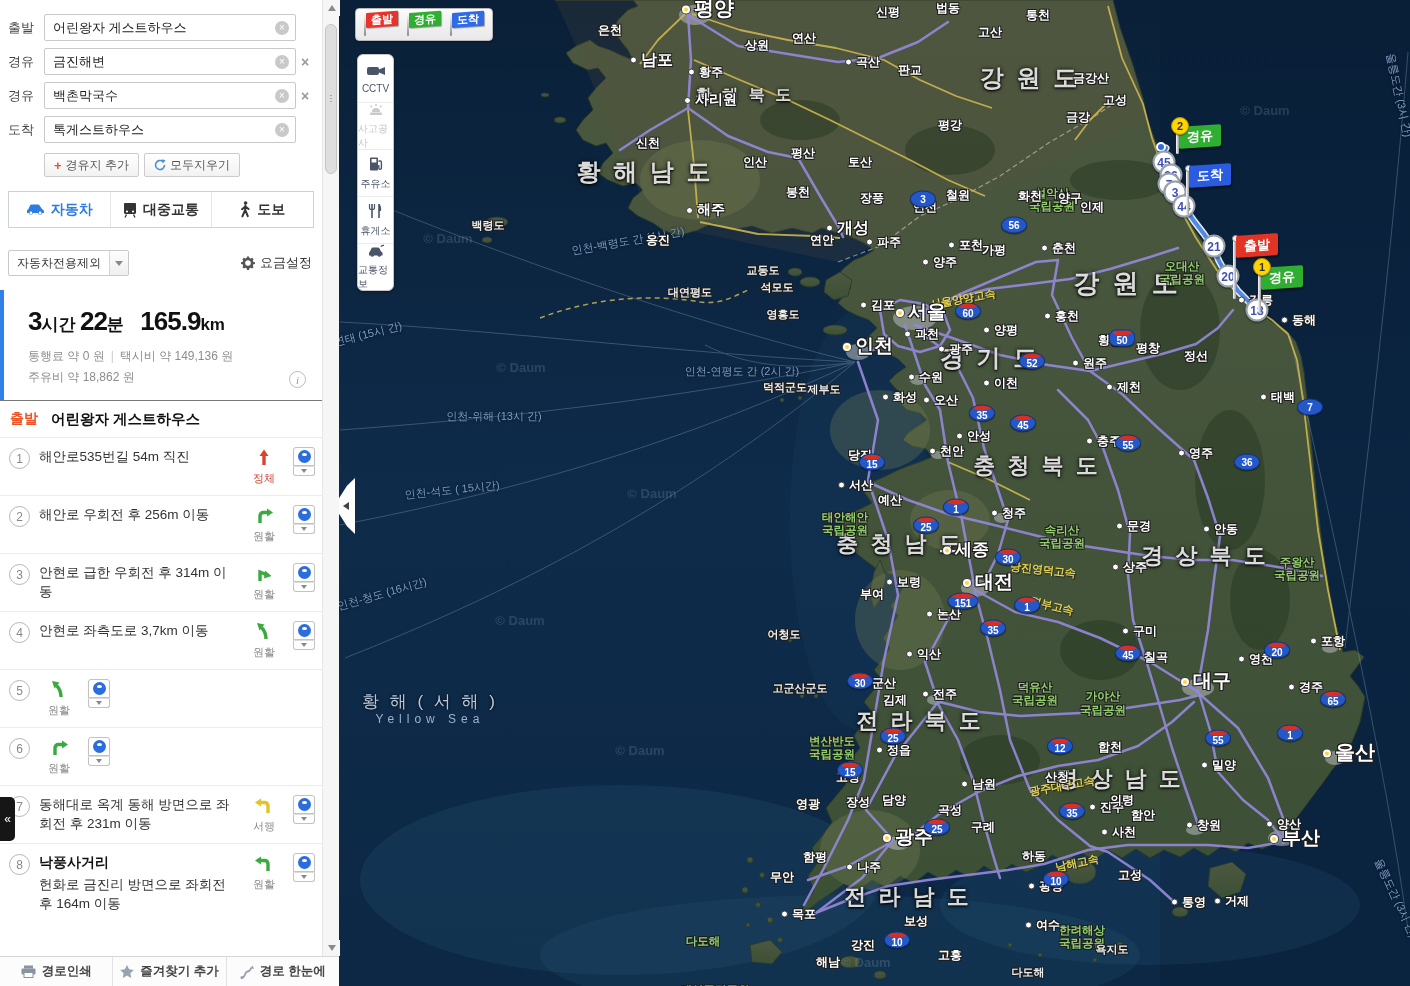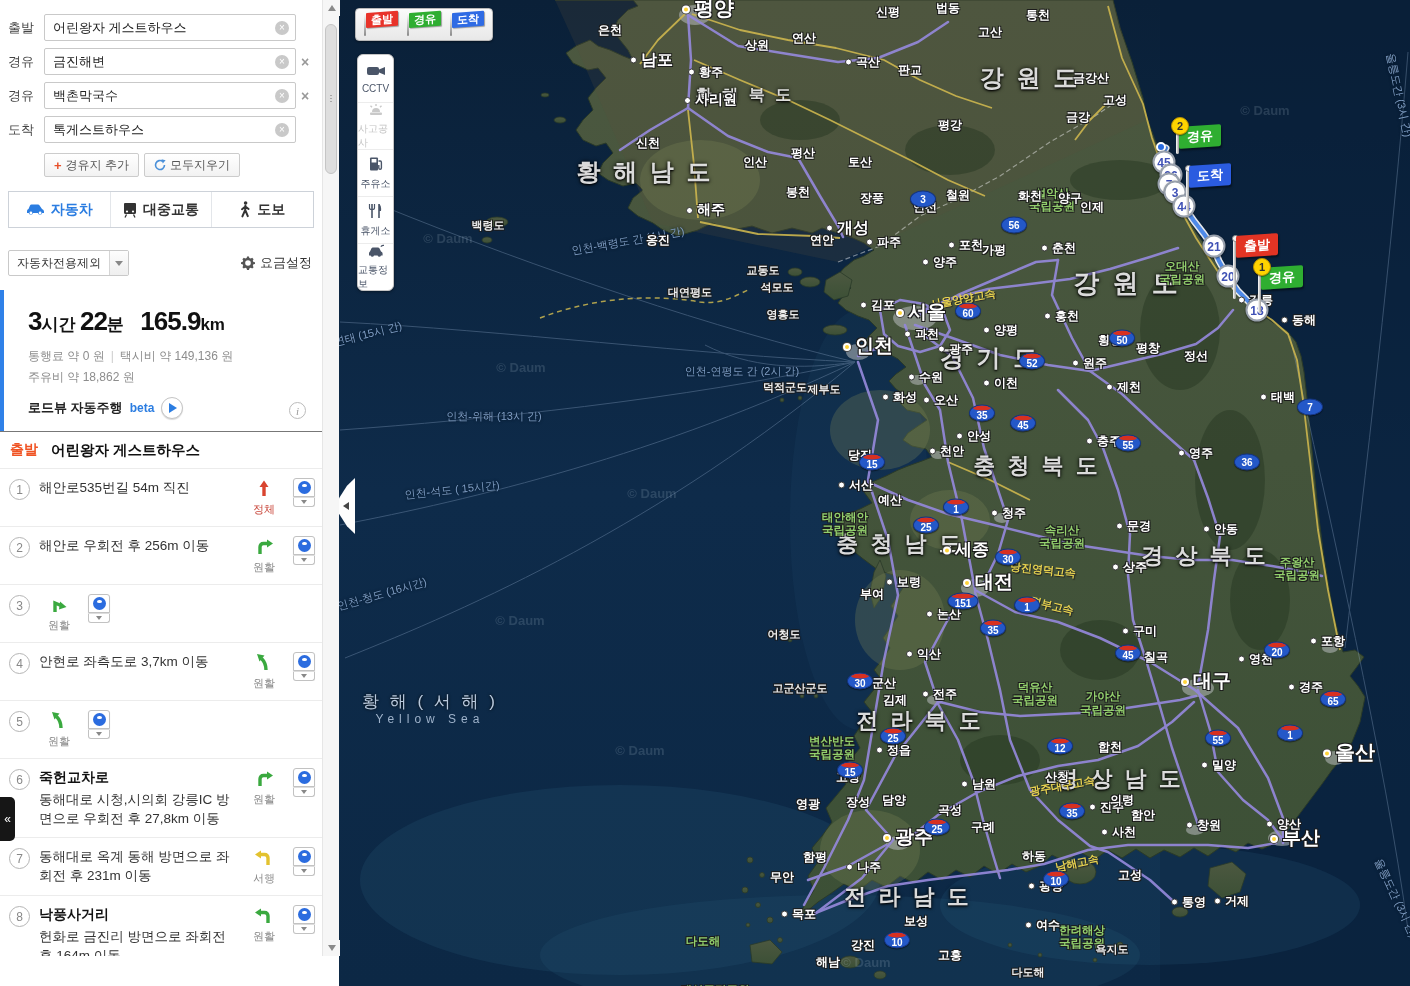--- a/index.html
+++ b/index.html
@@ -552,21 +552,21 @@
         <div class="mlabel watermark" style="left: 313px; top: 493px; transform: translate(-50%, -50%);">© Daum</div>
         <div class="mlabel watermark" style="left: 181px; top: 620px; transform: translate(-50%, -50%);">© Daum</div>
         <div class="mlabel watermark" style="left: 301px; top: 750px; transform: translate(-50%, -50%);">© Daum</div>
         <div class="mlabel watermark" style="left: 926px; top: 110px; transform: translate(-50%, -50%);">© Daum</div>
         <div class="mlabel watermark" style="left: 527px; top: 962px; transform: translate(-50%, -50%);">© Daum</div>
         <div class="mlabel sea-name" style="left: 91px; top: 701px; transform: translate(-50%, -50%);">황 해 ( 서 해 )</div>
         <div class="mlabel sea-name-en" style="left: 91px; top: 719px; transform: translate(-50%, -50%);">Yellow Sea</div>
         <div class="shield" style="left: 629px; top: 311px;">
           <span>60</span>
         </div>
-        <div class="shield" style="left: 783px; top: 338px;">
+        <div class="shield" style="left: 783px; top: 338px; border-radius: 7px;">
           <span>50</span>
         </div>
         <div class="shield" style="left: 693px; top: 361px;">
           <span>52</span>
         </div>
         <div class="shield" style="left: 643px; top: 413px;">
           <span>35</span>
         </div>
         <div class="shield" style="left: 684px; top: 423px;">
           <span>45</span>
@@ -761,27 +761,20 @@
       <div class="summary">
         <div class="dur">
           <span class="big">3</span><span class="unit">시간</span>
           <span class="big">22</span><span class="unit">분</span>
           <span class="dist big">165.9</span><span class="unit">km</span>
         </div>
         <div class="fees">
           <span>통행료 약 0 원</span><span class="sep">|</span><span>택시비 약 149,136 원</span><br>
           <span>주유비 약 18,862 원</span>
         </div>
-        <div class="rv-row">
-          <span class="rv-label">로드뷰 자동주행</span>
-          <span class="beta">beta</span>
-          <span class="play">
-              <i></i>
-            </span>
-        </div>
         <span class="info">i</span>
       </div>
 
       <div class="start">
         <span class="start-badge">출발</span>
         <span class="start-name">어린왕자 게스트하우스</span>
       </div>
 
       <ul class="steps" id="steps">
           <li class="step">
@@ -819,20 +812,23 @@
                   <i class="rv-man"></i>
                 </div>
                 <div class="rv-dd">
                   <i></i>
                 </div>
               </div>
             </div>
           </li>
           <li class="step">
             <span class="snum">3</span>
+            <div class="stexts">
+              <div>안현로 급한 우회전 후 314m 이동</div>
+            </div>
             <div class="sright">
               <div class="sarrow"><svg width="20" height="20" viewBox="0 0 20 20">
                   <path d="M6,18 L6,9 L12,11.5" fill="none" stroke="#3aa93f" stroke-width="3.4"></path>
                   <path d="M11,7.5 L17.5,13 L10,15.5 Z" fill="#3aa93f"></path>
                 </svg><span class="sstatus" style="color: rgb(138, 138, 138);">원활</span></div>
               <div class="rv">
                 <div class="rv-cam">
                   <i class="rv-man"></i>
                 </div>
                 <div class="rv-dd">
@@ -873,24 +869,20 @@
                   <i class="rv-man"></i>
                 </div>
                 <div class="rv-dd">
                   <i></i>
                 </div>
               </div>
             </div>
           </li>
           <li class="step">
             <span class="snum">6</span>
-            <div class="stexts">
-              <div class="stitle">죽헌교차로</div>
-              <div>동해대로 시청,시의회 강릉IC 방면으로 우회전 후 27,8km 이동</div>
-            </div>
             <div class="sright">
               <div class="sarrow"><svg width="20" height="20" viewBox="0 0 20 20">
                   <path d="M6,18 V11 Q6,7.5 9.5,7.5 H13" fill="none" stroke="#3aa93f" stroke-width="3.4"></path>
                   <path d="M13,3.5 L19,7.5 L13,11.5 Z" fill="#3aa93f"></path>
                 </svg><span class="sstatus" style="color: rgb(138, 138, 138);">원활</span></div>
               <div class="rv">
                 <div class="rv-cam">
                   <i class="rv-man"></i>
                 </div>
                 <div class="rv-dd">
@@ -952,16 +944,40 @@
             <i></i>
             <i></i>
             <i></i>
           </span>
         </div>
       <div class="vs-btn vs-down">
           <i class="tri-down"></i>
         </div>
     </div>
 
+    <div class="footerbar">
+      <div class="fbtn">
+        <svg width="15" height="13" viewBox="0 0 15 13">
+            <rect x="3" y="0.5" width="9" height="3" fill="#8a93a0"></rect>
+            <rect x="0.5" y="3.5" width="14" height="6" rx="1" fill="#8a93a0"></rect>
+            <rect x="3" y="7.5" width="9" height="5" fill="#fff" stroke="#8a93a0"></rect>
+          </svg>
+        <span>경로인쇄</span>
+      </div>
+      <div class="fbtn">
+        <svg width="14" height="13" viewBox="0 0 14 13">
+            <path fill="#98a2b0" d="M7,0 L9.1,4.3 13.8,5 10.4,8.2 11.2,12.9 7,10.6 2.8,12.9 3.6,8.2 0.2,5 4.9,4.3 Z"></path>
+          </svg>
+        <span>즐겨찾기 추가</span>
+      </div>
+      <div class="fbtn">
+        <svg width="14" height="14" viewBox="0 0 14 14">
+            <circle cx="2" cy="12.5" r="1.6" fill="#98a2b0"></circle>
+            <path fill="none" stroke="#98a2b0" stroke-width="1.8" d="M2,12.5 C6,12.5 4,7 7.5,6.5 C10.5,6 10.5,3.5 11.8,2.6"></path>
+            <path fill="#98a2b0" d="M12.8,0.6 L13.9,4.1 10.6,3.1 Z"></path>
+          </svg>
+        <span>경로 한눈에</span>
+      </div>
+    </div>
   </aside>
 
   <div class="collapse-left">«</div>
 </div>
 
 </body></html>

